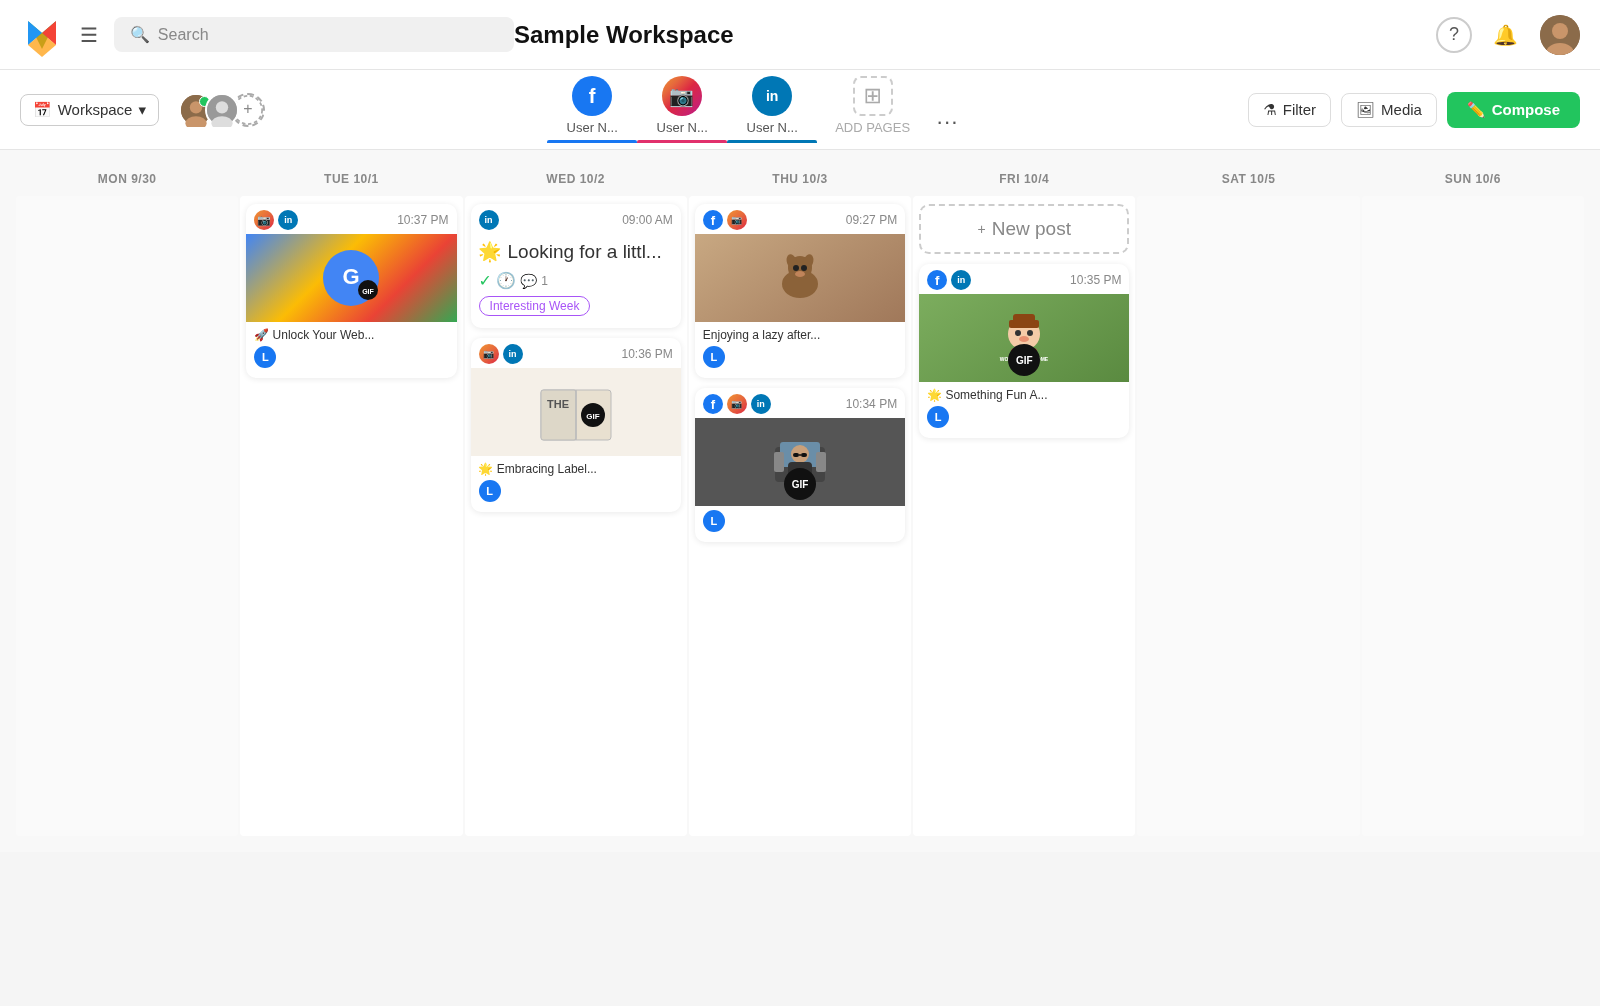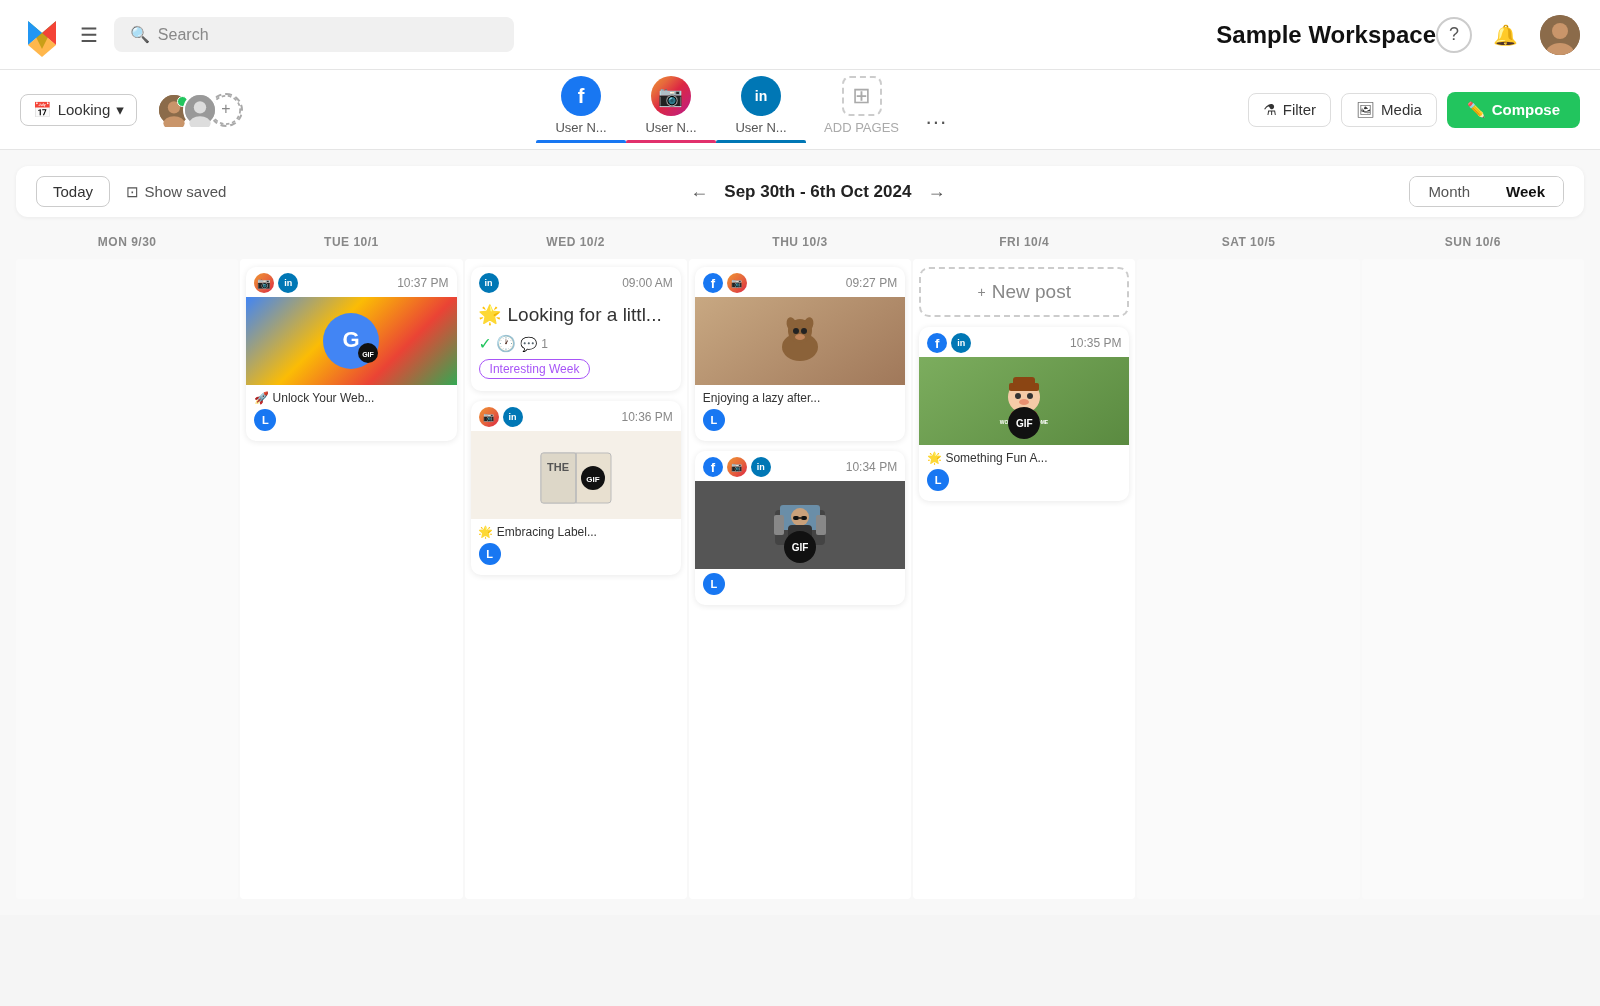--- a/index.html
+++ b/index.html
@@ -11,21 +11,21 @@
       background: #fff; border-bottom: 1px solid #e5e5e5;
     }
     .logo { width: 44px; height: 44px; margin-right: 16px; }
     .logo svg { width: 44px; height: 44px; }
     .menu-icon { margin-right: 16px; cursor: pointer; color: #555; font-size: 20px; }
     .search-bar {
       display: flex; align-items: center; background: #f0f0f0; border-radius: 8px;
       padding: 8px 16px; gap: 8px; cursor: text; flex: 0 0 400px;
     }
     .search-bar span { color: #888; font-size: 16px; }
-    .workspace-title { flex: 1; text-align: right; font-size: 24px; font-weight: 700; color: #111; }
+    .workspace-title { flex: 1; text-align: left; font-size: 24px; font-weight: 700; color: #111; }
     .topbar-right { display: flex; align-items: center; gap: 16px; }
     .icon-btn { width: 36px; height: 36px; border-radius: 50%; display: flex; align-items: center; justify-content: center; border: 2px solid #ccc; cursor: pointer; font-size: 18px; color: #555; background: #fff; }
     .avatar-btn { width: 40px; height: 40px; border-radius: 50%; background: #8B6B4A; overflow: hidden; cursor: pointer; display: flex; align-items: center; justify-content: center; color: #fff; font-size: 16px; }
 
     
     .subbar {
       display: flex; align-items: center; padding: 0 20px; height: 80px;
       background: #fff; border-bottom: 1px solid #e5e5e5; gap: 12px;
     }
     .calendar-btn {
@@ -157,21 +157,21 @@
           <ellipse cx="20" cy="38" rx="14" ry="10" fill="#C9956A"></ellipse>
         </svg>
     </div>
   </div>
 </div>
 
 <div class="subbar">
 
   <div class="calendar-btn">
     <span>📅</span>
-    <span>Looking</span>
+    <span>Workspace</span>
     <span>▾</span>
   </div>
 
   <div class="avatars-group">
     <div class="av-small has-dot" style="background:#8B6B4A;margin-left:0;">
       <svg width="34" height="34" viewBox="0 0 34 34">
           <circle cx="17" cy="17" r="17" fill="#8B6B4A"></circle>
           <circle cx="17" cy="14" r="7" fill="#C9956A"></circle>
           <ellipse cx="17" cy="32" rx="12" ry="8" fill="#C9956A"></ellipse>
         </svg>
@@ -230,36 +230,20 @@
     </button>
     <button class="compose-btn">
       <span>✏️</span>
       <span>Compose</span>
     </button>
   </div>
 </div>
 
 <div style="padding: 16px; background: #f8f8f8;">
 
-  <div class="cal-header">
-    <button class="today-btn">Today</button>
-    <div class="show-saved">
-      <span>⊡</span>
-      <span>Show saved</span>
-    </div>
-    <div class="date-nav">
-      <span class="nav-arrow">←</span>
-      <span>Sep 30th - 6th Oct 2024</span>
-      <span class="nav-arrow">→</span>
-    </div>
-    <div class="view-toggle">
-      <button class="view-btn">Month</button>
-      <button class="view-btn active">Week</button>
-    </div>
-  </div>
 
   <div class="days-header">
     <div class="day-label">MON 9/30</div>
     <div class="day-label">TUE 10/1</div>
     <div class="day-label">WED 10/2</div>
     <div class="day-label">THU 10/3</div>
     <div class="day-label">FRI 10/4</div>
     <div class="day-label">SAT 10/5</div>
     <div class="day-label">SUN 10/6</div>
   </div>

